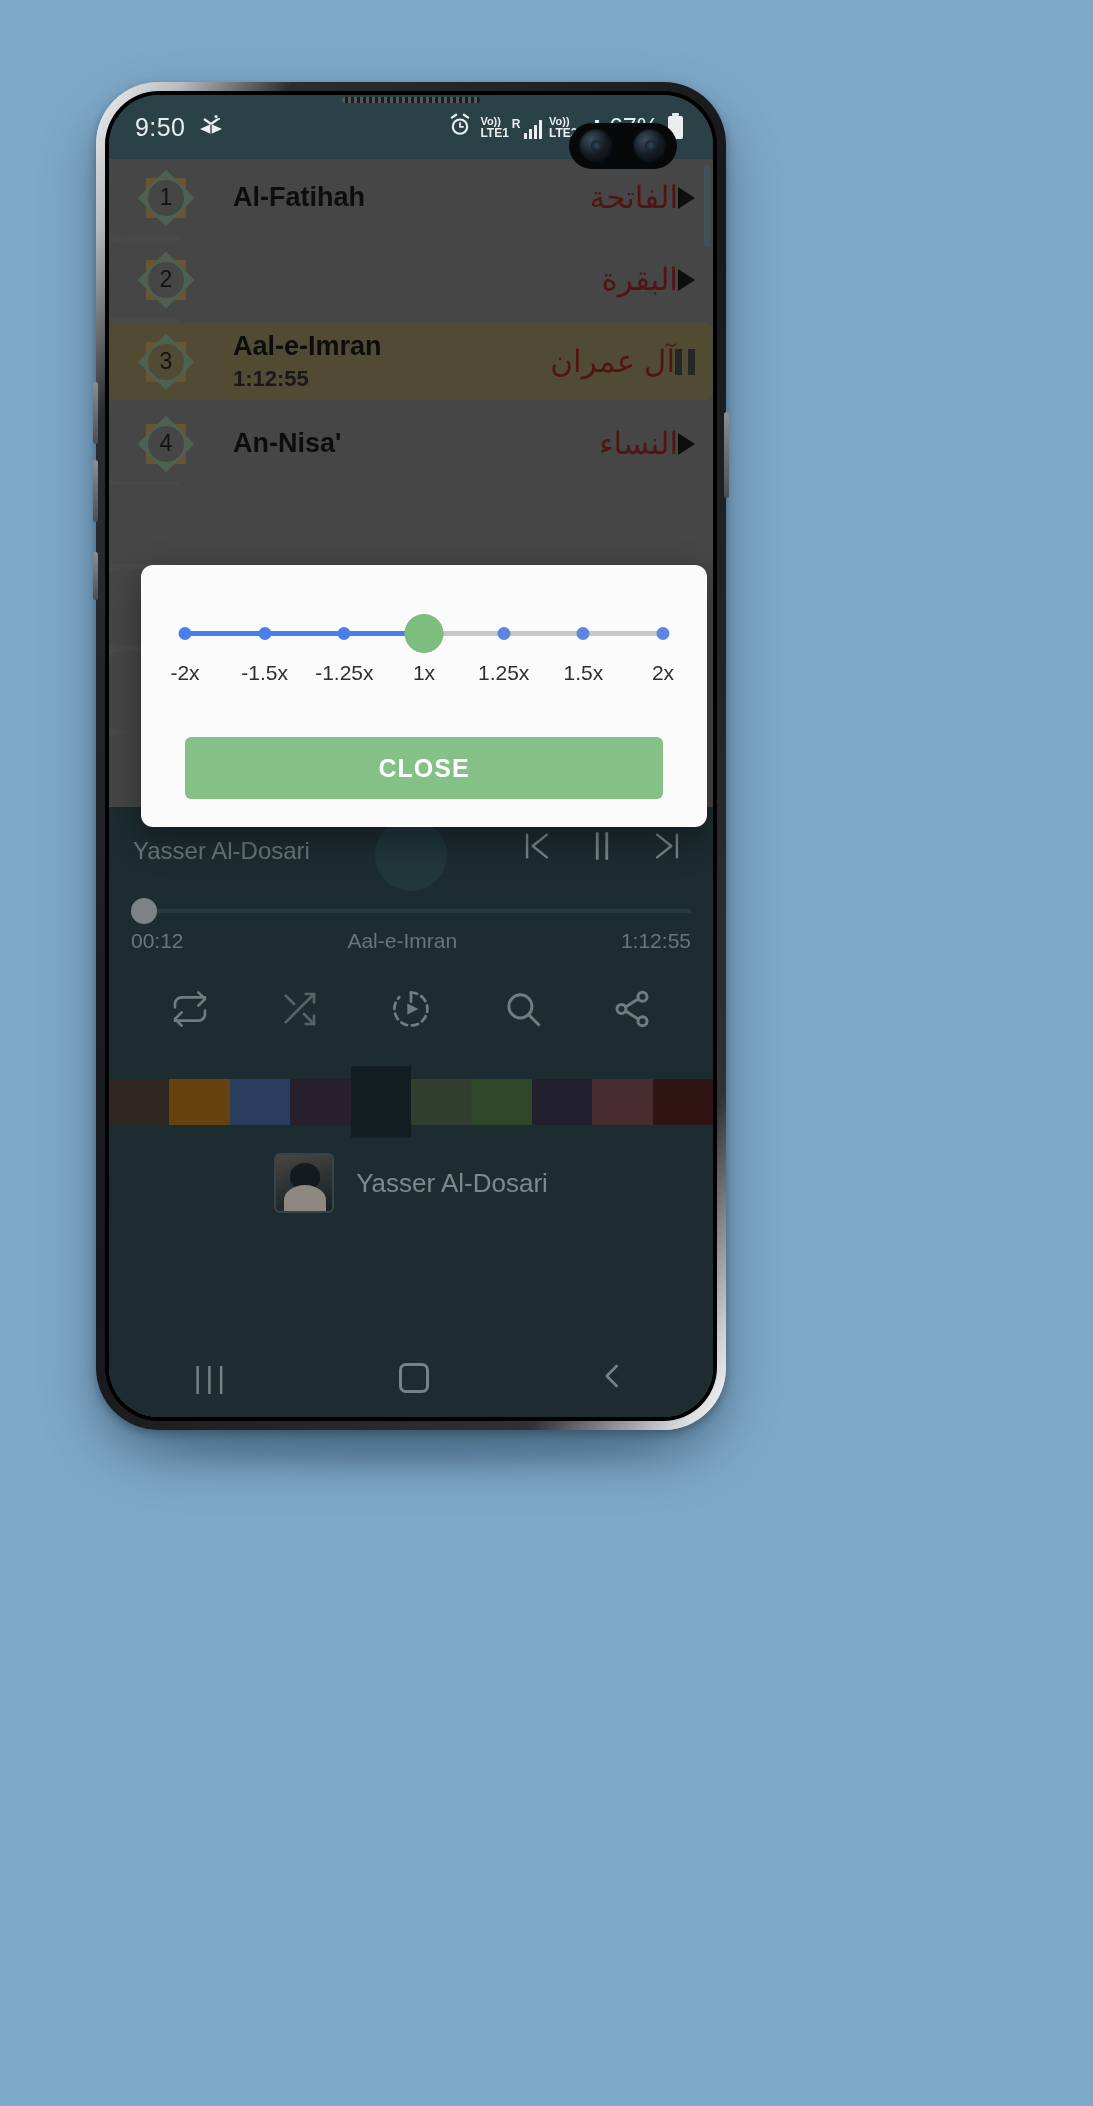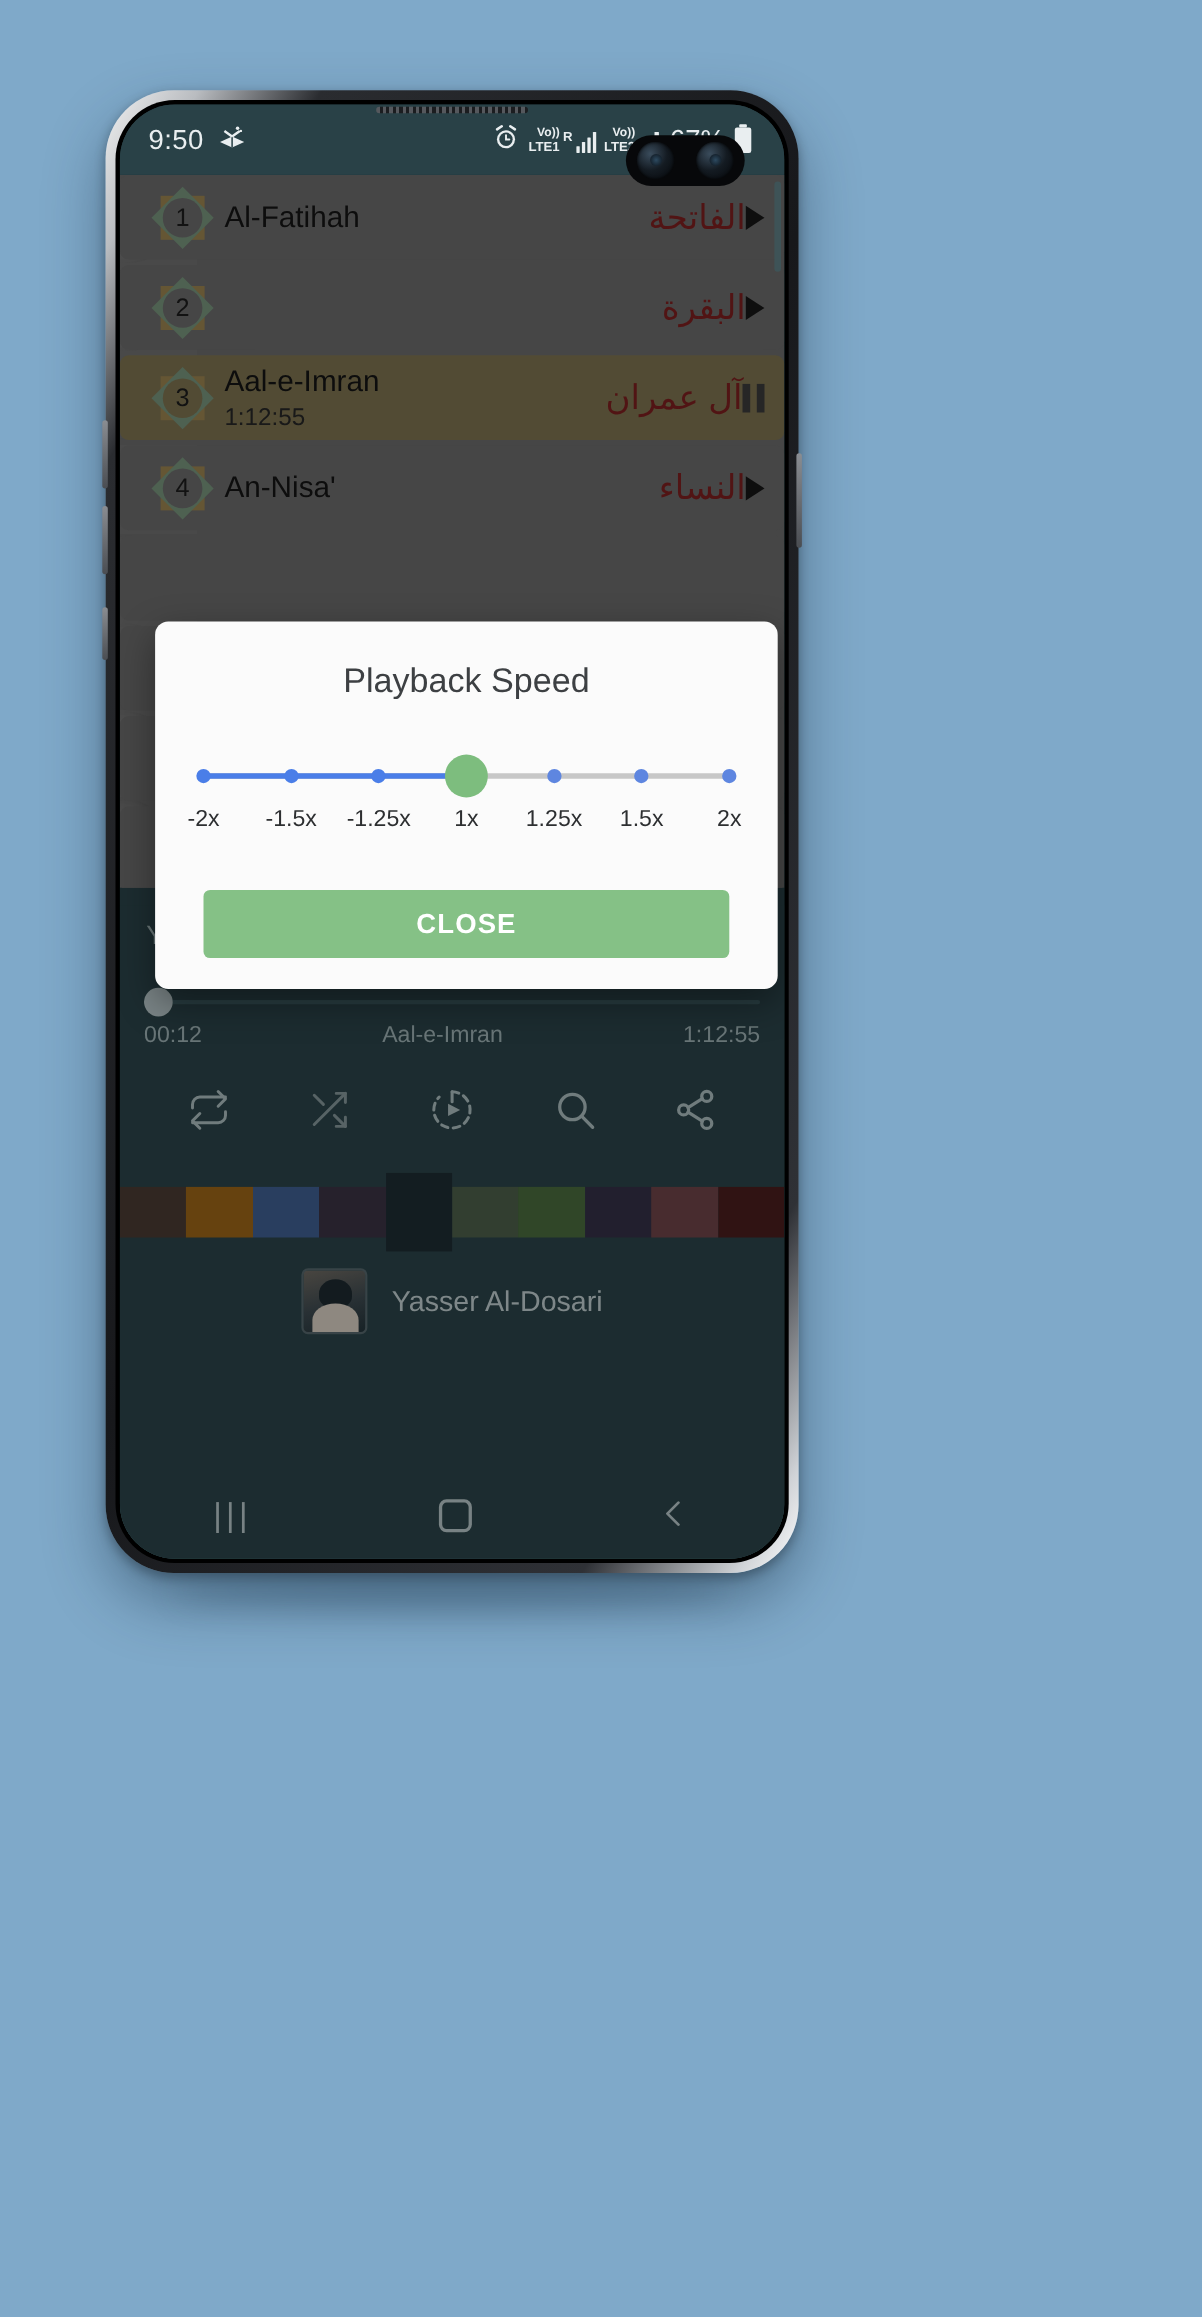--- a/index.html
+++ b/index.html
@@ -91,21 +91,21 @@
     z-index: 20;
     color: #e9eef0;
   }
   #status-left { display: flex; align-items: center; gap: 13px; }
   #clock { font-size: 25px; letter-spacing: .4px; }
   #status-right {
     margin-left: auto;
     display: flex; align-items: center; gap: 7px;
   }
   .sig-group { display: flex; align-items: flex-end; gap: 3px; }
-  .volte-block { display: flex; flex-direction: column; line-height: 1; align-items: flex-end; }
+  .volte-block { display: flex; flex-direction: column; line-height: 1; align-items: flex-start; }
   .volte-block .vo { font-size: 11px; font-weight: bold; }
   .volte-block .lte { font-size: 12px; font-weight: bold; }
   .bars { display: flex; align-items: flex-end; gap: 1.5px; height: 19px; }
   .bars i { display: block; width: 3.5px; background: #e9eef0; border-radius: .5px; }
   .bars i:nth-child(1){ height: 6px; }
   .bars i:nth-child(2){ height: 10px; }
   .bars i:nth-child(3){ height: 14px; }
   .bars i:nth-child(4){ height: 19px; }
   #roam { font-size: 12px; font-weight: bold; margin-bottom: 8px; }
   #battery-pct { font-size: 25px; margin-left: 3px; }
@@ -179,21 +179,21 @@
   .badge .circ {
     position: absolute; left: 11px; top: 11px;
     width: 36px; height: 36px; border-radius: 50%;
     background: #6b6b6b;
   }
   .surah-row.active .badge .circ { background: #7d7350; }
   .badge span {
     position: relative; z-index: 3;
     font-size: 23px; color: #1c1c1c;
   }
-  .surah-text { margin-left: 9px; flex: 1 1 auto; }
+  .surah-text { margin-left: 38px; flex: 1 1 auto; font-weight: bold; }
   .surah-name { font-size: 27px; color: #141414; line-height: 1.15; }
   .surah-dur  { font-size: 22px; color: #262626; margin-top: 4px; }
   .surah-ar {
     font-size: 31px; color: #7c1f1f;
     direction: rtl; white-space: nowrap;
   }
   .play-tri {
     width: 0; height: 0;
     border-left: 17px solid #161616;
     border-top: 11px solid transparent;
@@ -643,21 +643,20 @@
                 <polyline points="15,4 7,12 15,20"></polyline>
               </svg>
             </span>
           </div>
         </div>
       </div>
 
       <div id="scrim"></div>
 
       <div id="dialog">
-        <div id="dialog-title">Playback Speed</div>
 
         <div id="speed-slider-wrap">
           <div id="speed-track"></div>
           <div id="speed-fill" style="width:50%"></div>
 
           <div class="tick" style="left:0%"></div>
           <div class="tick" style="left:16.666%"></div>
           <div class="tick" style="left:33.333%"></div>
           <div class="tick inactive" style="left:66.666%"></div>
           <div class="tick inactive" style="left:83.333%"></div>

